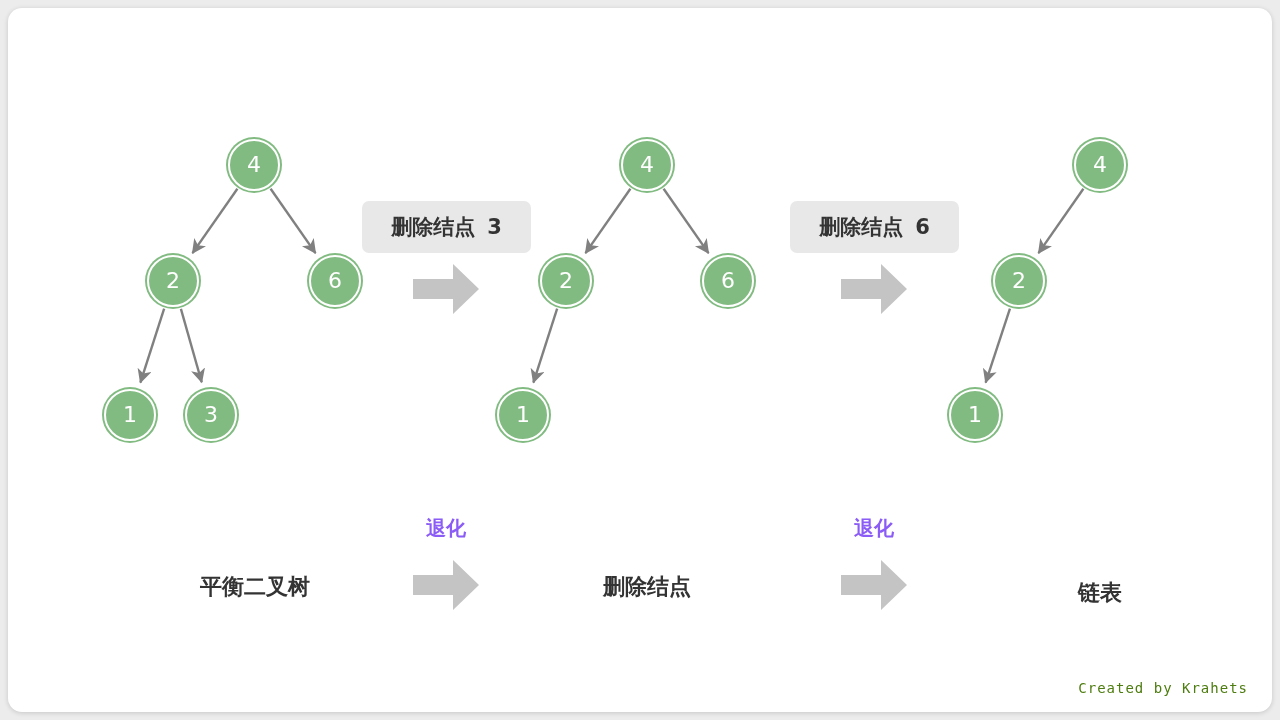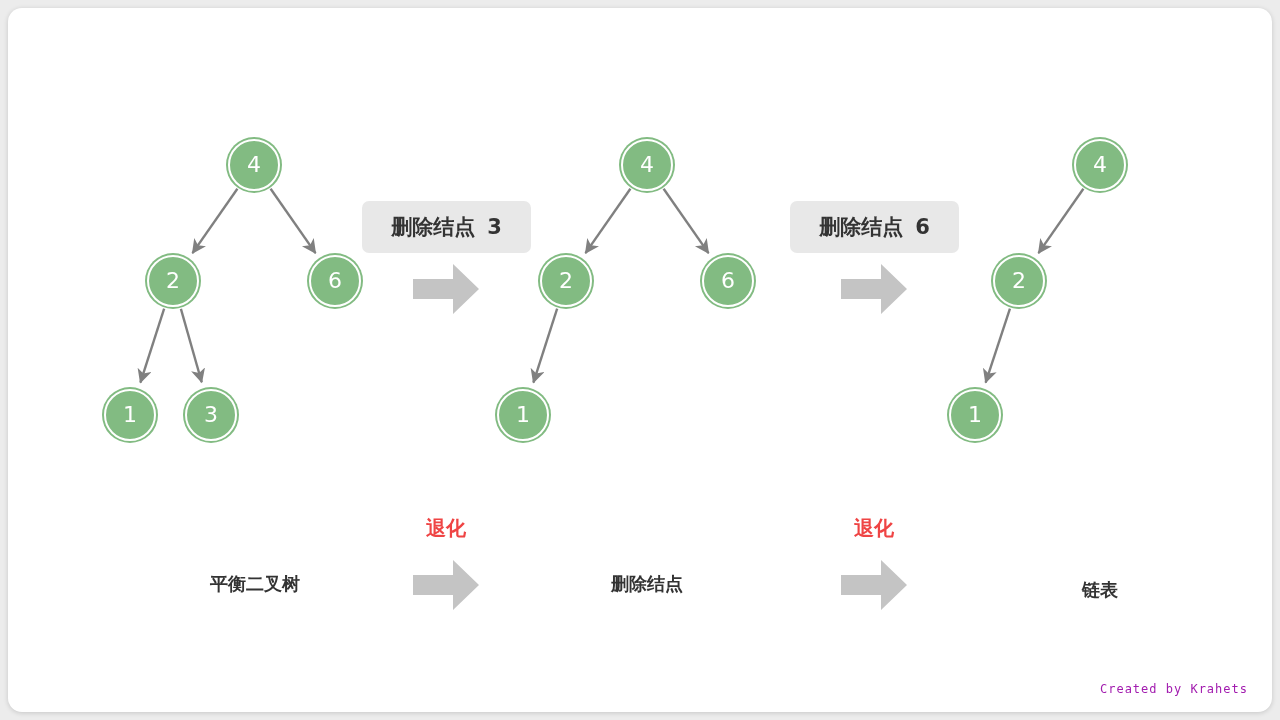--- a/index.html
+++ b/index.html
@@ -42,34 +42,34 @@
     box-sizing:border-box;
     font-family:"DejaVu Sans","Liberation Sans",sans-serif;
   }
   .op-box .num{margin-left:12px;font-size:21px;}
 
   .block-arrow{position:absolute;width:70px;height:56px;}
   .block-arrow svg{width:100%;height:100%;display:block;}
 
   .caption{
     position:absolute;
-    color:#333333;font-weight:bold;font-size:18px;
+    color:#333333;font-weight:bold;font-size:22px;
     white-space:nowrap;transform:translateX(-50%);
     text-align:left;
     font-family:"DejaVu Sans","Liberation Sans",sans-serif;
   }
   .degrade-label{
     position:absolute;
-    color:#ef4444;font-weight:bold;font-size:20px;
+    color:#8b5cf6;font-weight:bold;font-size:20px;
     white-space:nowrap;transform:translateX(-50%);
     font-family:"DejaVu Sans","Liberation Sans",sans-serif;
   }
   #watermark{
     position:absolute;right:24px;bottom:16px;
-    color:#a21caf;font-size:12px;letter-spacing:1px;
+    color:#4d7c0f;font-size:14px;letter-spacing:1px;
     font-family:"DejaVu Sans Mono","Liberation Mono",monospace;
   }
 </style>
 </head>
 <body>
 
 <div id="card">
   <div id="stage">
 
     <svg class="edges" id="edges-svg">

